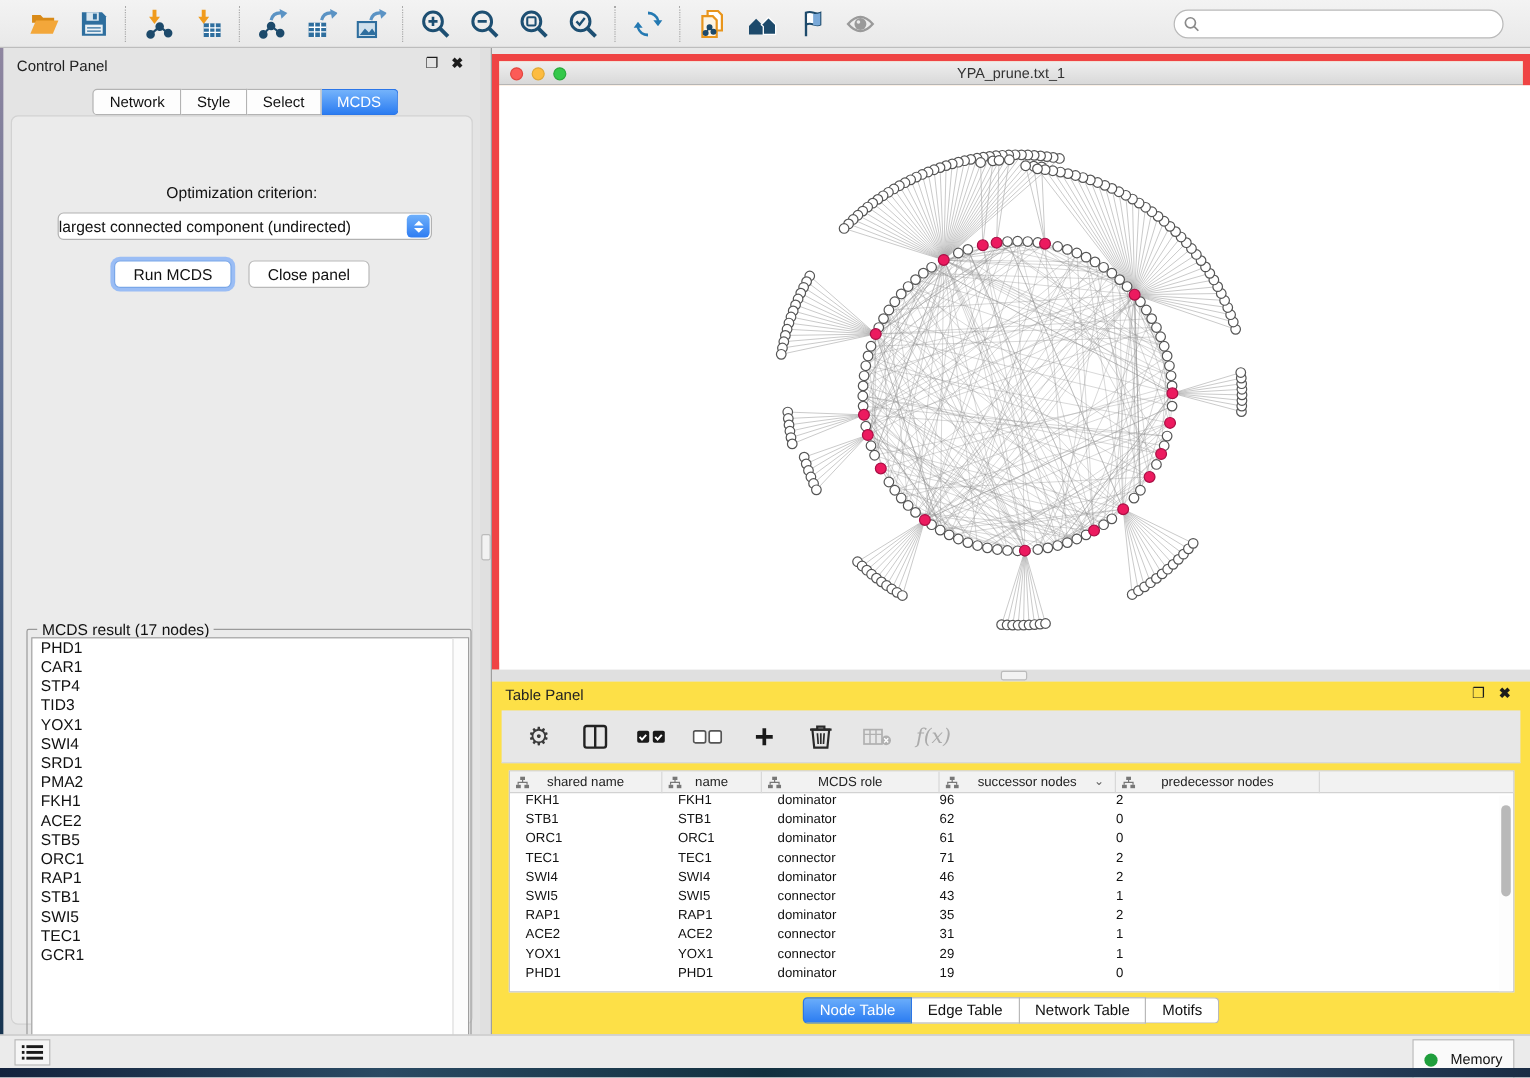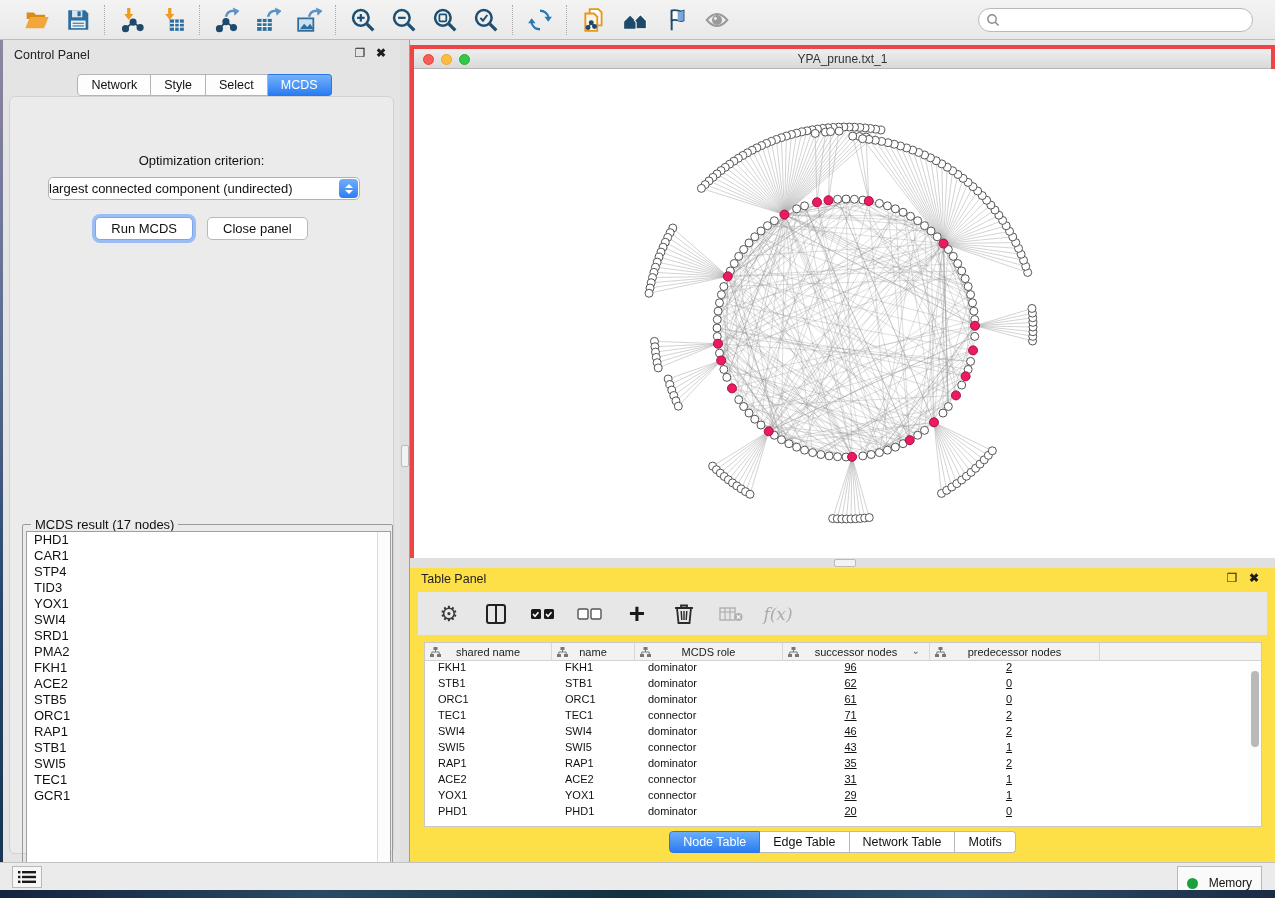--- a/index.html
+++ b/index.html
@@ -62,21 +62,21 @@
   .mcds-item { font-size:13px; color:#111; line-height:16px; padding-left:7px; }
 
   
   .v-divider { position:absolute; left:400px; top:40px; width:10px; height:822px; background:#e0e0e0; border-right:1px solid #9e9e9e; }
   .v-grip { position:absolute; left:1px; top:405px; width:8px; height:22px; background:#f2f2f2; border:1px solid #bbb; border-radius:2px; }
   .h-divider { position:absolute; left:410px; top:558px; width:865px; height:10px; background:#e0e0e0; }
   .h-grip { position:absolute; left:424px; top:1px; width:22px; height:8px; background:#f2f2f2; border:1px solid #bbb; border-radius:2px; }
 
   
   .network-window { position:absolute; left:410px; top:45px; width:865px; height:513px;
-    background:#fdba74; border:4px solid #ef4444; }
+    background:#fdba74; border:6px solid #ef4444; }
   .nw-titlebar { position:absolute; left:0; top:0; width:100%; height:20px;
     background:linear-gradient(#efefef,#d9d9d9); border-bottom:1px solid #b5b5b5; }
   .traffic { position:absolute; top:4.5px; width:11px; height:11px; border-radius:50%; }
   .tl-red { left:9px; background:#fc5b57; border:0.5px solid #e2463f; }
   .tl-yellow { left:27px; background:#fdbc40; border:0.5px solid #e0a835; }
   .tl-green { left:45px; background:#34c84a; border:0.5px solid #2aa93c; }
   .nw-title { position:absolute; left:0; top:3px; width:100%; text-align:center; font-size:12px; color:#333; }
   .nw-canvas { position:absolute; left:0; top:20px; width:863px; height:492px; background:#fff; }
 
   
@@ -90,21 +90,21 @@
   .plus-glyph { font-size:28px; font-weight:bold; color:#1a1a1a; line-height:22px; }
   .fx-glyph { font-family:"DejaVu Serif",serif; font-style:italic; font-size:17px; color:#ababab; }
   .tp-table { position:absolute; left:14px; top:74px; width:838px; height:185px; background:#fff; border:1px solid #c9c9c9; }
   .tp-header { display:flex; height:18px; background:#f2f2f2; border-bottom:1px solid #d2d2d2; }
   .th { position:relative; height:18px; border-right:1px solid #d8d8d8; font-size:11px; color:#222;
     display:flex; align-items:center; justify-content:center; }
   .th .tree-ic { position:absolute; left:5px; top:4px; }
   .th .sort-ch { position:absolute; right:9px; top:2px; color:#666; font-size:10px; }
   .tp-row { display:flex; height:16px; font-size:11px; color:#111; }
   .td { overflow:hidden; white-space:nowrap; }
-  .td.l { padding-left:13px; } .td.num { text-align:center; padding-right:12px;text-decoration:underline; }
+  .td.l { padding-left:13px; } .td.num { text-align:left; padding-right:12px; }
   .tp-vscroll { position:absolute; right:1px; top:20px; width:11px; height:163px; background:#fdfdfd; }
   .tp-thumb { position:absolute; left:1.5px; top:8px; width:8px; height:76px; background:#b9b9b9; border-radius:4px; }
   .tp-tabs { position:absolute; left:0; top:263px; width:100%; display:flex; justify-content:center; }
   .tp-tab { border:1px solid #b9b9b9; border-left-width:0; background:#fff; color:#111; font-size:12.5px;
     padding:3px 13px; cursor:default; }
   .tp-tab:first-child { border-left-width:1px; border-radius:4px 0 0 4px; }
   .tp-tab:last-child { border-radius:0 4px 4px 0; }
   .tp-tab.selected { background:linear-gradient(#6aadfb,#2b7cf1); border-color:#2b76e8; color:#fff; }
 
   
@@ -1202,21 +1202,21 @@
             <div class="td l" style="width: 127px;">YOX1</div>
             <div class="td l" style="width: 83px;">YOX1</div>
             <div class="td l" style="width: 148px;">connector</div>
             <div class="td num" style="width: 147px;">29</div>
             <div class="td num" style="width: 170px;">1</div>
           </div>
           <div class="tp-row">
             <div class="td l" style="width: 127px;">PHD1</div>
             <div class="td l" style="width: 83px;">PHD1</div>
             <div class="td l" style="width: 148px;">dominator</div>
-            <div class="td num" style="width: 147px;">20</div>
+            <div class="td num" style="width: 147px;">19</div>
             <div class="td num" style="width: 170px;">0</div>
           </div>
         </div>
       <div class="tp-vscroll">
           <div class="tp-thumb"></div>
         </div>
     </div>
 
     <div class="tp-tabs" id="tp-tabs">
         <div class="tp-tab selected">Node Table</div>

